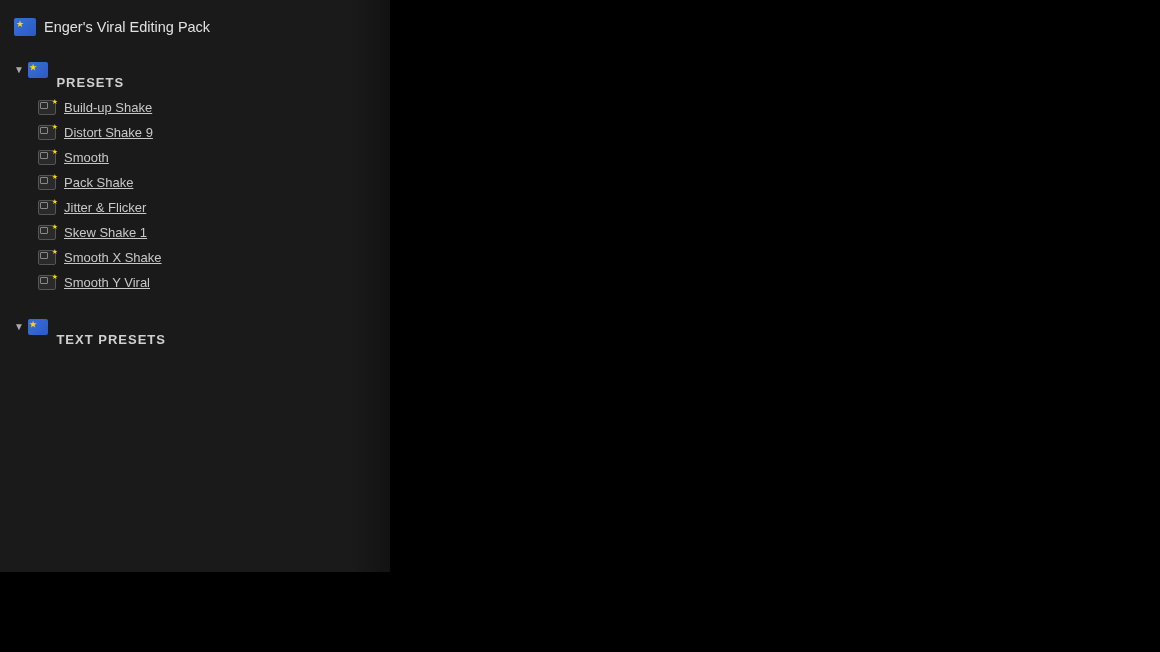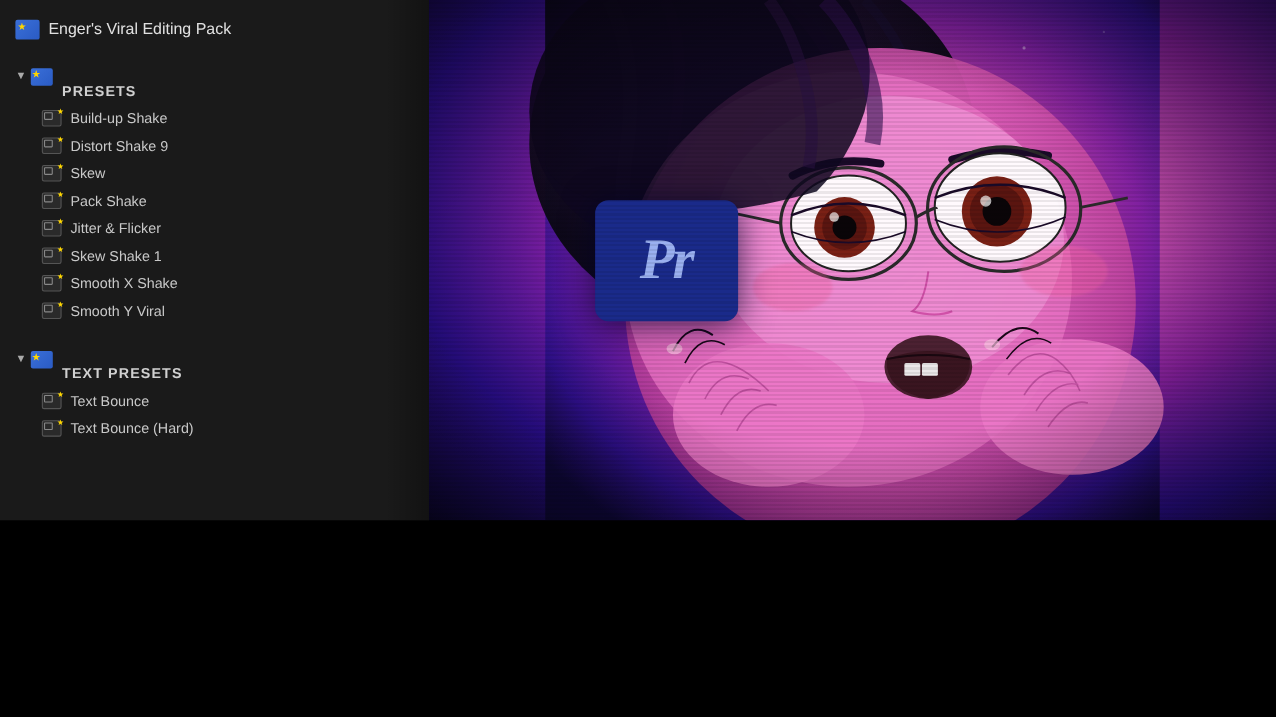--- a/index.html
+++ b/index.html
@@ -7,23 +7,24 @@
     body {
       width: 1160px;
       height: 652px;
       overflow: hidden;
       background: #000;
       font-family: 'Segoe UI', Arial, sans-serif;
     }
 
     .container {
       width: 1160px;
-      height: 473px;
-      position: relative;
-      display: flex;
+      height: 572px;
+      position: relative;
+      display: flex;
+      flex-direction: column;
     }
 
     
     .left-panel {
       width: 390px;
       height: 100%;
       background: #1a1a1a;
       flex-shrink: 0;
       overflow: hidden;
       position: relative;
@@ -229,20 +230,21 @@
 
     .section-label {
       font-size: 13px;
       font-weight: 700;
       letter-spacing: 1px;
       margin-top: 26px;
     }
 
     .preset-label {
       font-size: 13px;
+      text-decoration: underline;
     }
   </style>
 </head>
 <body>
 
 <div class="container">
 
   <div class="left-panel">
     <div class="panel-content">
 
@@ -261,21 +263,21 @@
         <div class="preset-item">
           <div class="preset-icon"></div>
           <span class="preset-label">Build-up Shake</span>
         </div>
         <div class="preset-item">
           <div class="preset-icon"></div>
           <span class="preset-label">Distort Shake 9</span>
         </div>
         <div class="preset-item">
           <div class="preset-icon"></div>
-          <span class="preset-label">Skew</span>
+          <span class="preset-label">Smooth</span>
         </div>
         <div class="preset-item">
           <div class="preset-icon"></div>
           <span class="preset-label">Pack Shake</span>
         </div>
         <div class="preset-item">
           <div class="preset-icon"></div>
           <span class="preset-label">Jitter &amp; Flicker</span>
         </div>
         <div class="preset-item">
@@ -291,30 +293,20 @@
           <span class="preset-label">Smooth Y Viral</span>
         </div>
       </div>
 
       <div class="section-header" style="margin-top:6px;">
         <span class="chevron">▼</span>
         <div class="folder-icon-sm"></div>
         <span class="section-label">TEXT PRESETS</span>
       </div>
 
-      <div>
-        <div class="preset-item">
-          <div class="preset-icon"></div>
-          <span class="preset-label">Text Bounce</span>
-        </div>
-        <div class="preset-item">
-          <div class="preset-icon"></div>
-          <span class="preset-label">Text Bounce (Hard)</span>
-        </div>
-      </div>
 
     </div>
   </div>
 
   <div class="right-panel">
     <div class="anime-bg">
 
       <svg viewBox="0 0 770 652" xmlns="http://www.w3.org/2000/svg" style="position:absolute;top:0;left:0;width:100%;height:100%;">
 
         <defs>

